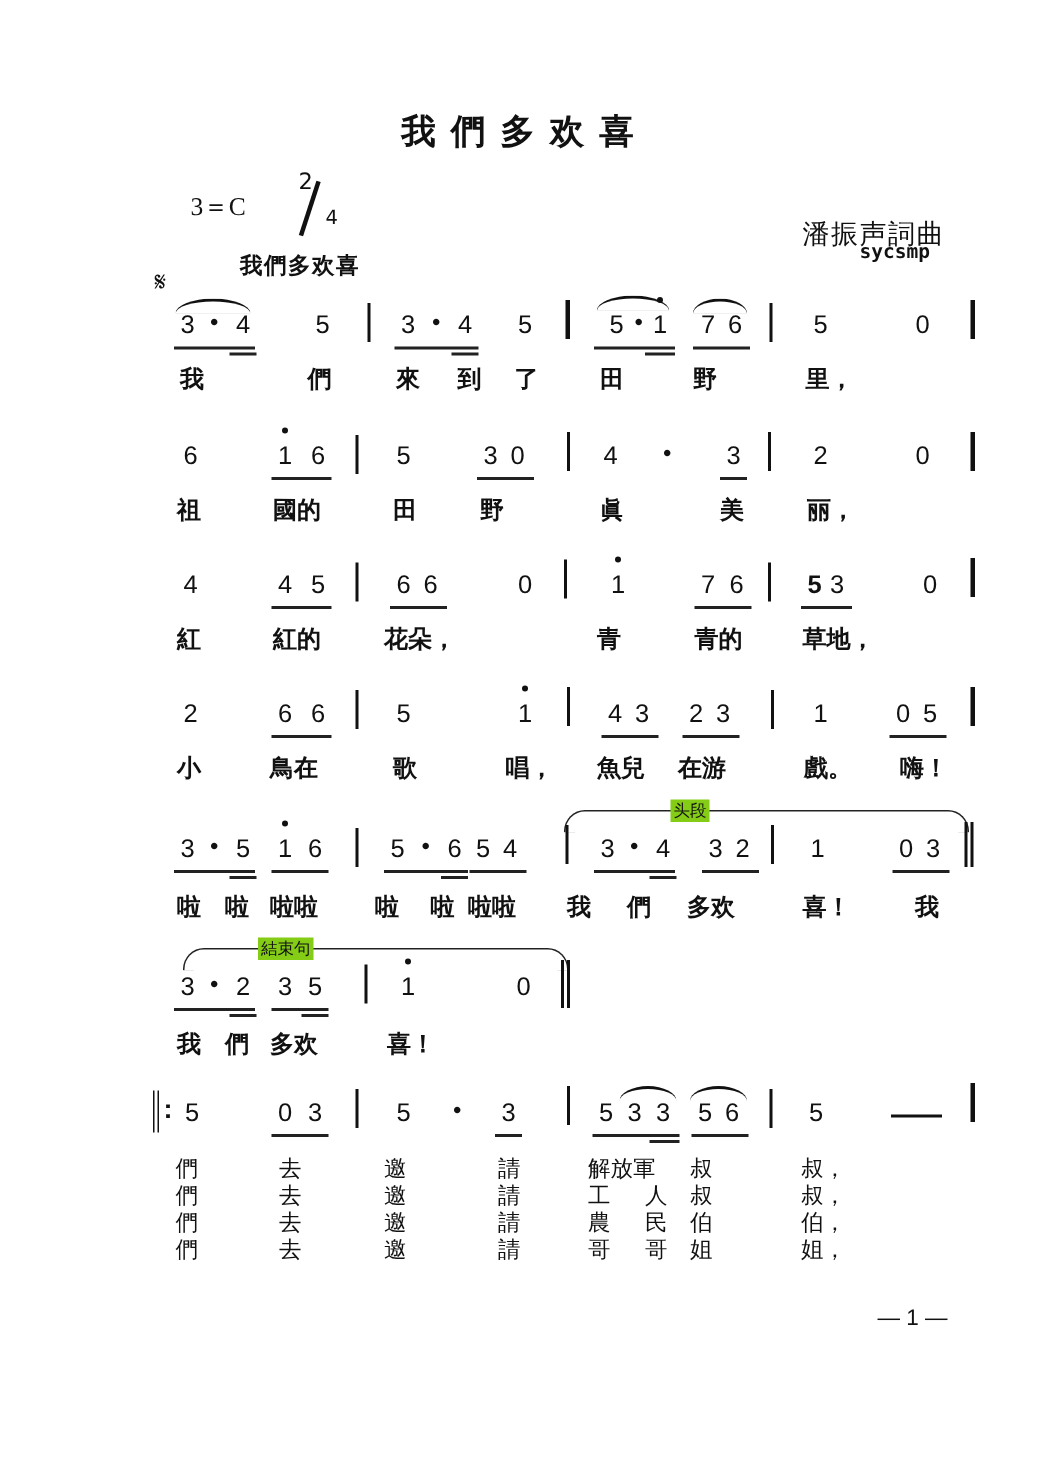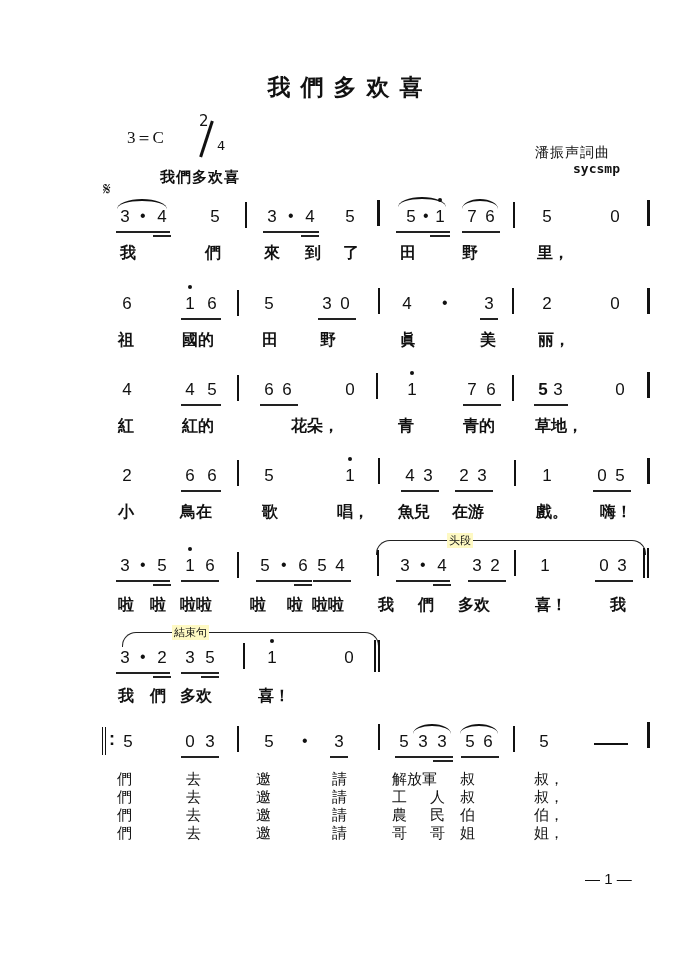--- a/index.html
+++ b/index.html
@@ -6,38 +6,38 @@
   body { width:700px; height:980px; position:relative; overflow:hidden; color:#111;
          font-family:"DejaVu Serif", serif; }
   .abs { position:absolute; }
   .title { left:0; width:700px; top:72px; text-align:center; font-family:"DejaVu Sans", sans-serif;
            font-weight:bold; font-size:23px; letter-spacing:10px; }
   .key { left:127px; top:126px; font-family:"Liberation Serif", serif; font-size:17px; }
   .ts { left:197px; top:112px; width:40px; height:50px; font-family:"DejaVu Sans", sans-serif; }
   .ts .num { position:absolute; left:2px; top:0; font-size:15px; }
   .ts .slash { position:absolute; left:8px; top:8px; width:3px; height:38px; background:#111; transform:rotate(18deg); }
   .ts .den { position:absolute; left:20px; top:26px; font-size:13px; }
-  .composer { left:535px; top:144px; font-family:Liberation Serif, serif; font-size:14px; letter-spacing:1px; }
+  .composer { left:535px; top:144px; font-family:Liberation Serif, serif; font-size:18px; letter-spacing:1px; }
   .scan { left:573px; top:161px; font-family:"DejaVu Sans Mono", monospace; font-size:13px; font-weight:bold; }
   .tempo { left:160px; top:168px; font-family:"DejaVu Sans", sans-serif; font-weight:bold; font-size:15px; letter-spacing:1px; }
   .segno { left:103px; top:178px; font-size:18px; }
 
   .n { position:absolute; font-family:"Liberation Sans", sans-serif; font-size:17px; width:14px; text-align:center; }
   .n .hd { position:absolute; left:5px; top:-9px; width:4px; height:4px; border-radius:50%; background:#111; }
   .dot { position:absolute; font-size:16px; font-family:"Liberation Sans", sans-serif; }
   .ul { position:absolute; height:1.5px; background:#222; }
   .bar { position:absolute; width:1.5px; height:26px; background:#111; }
   .bar.thick { width:3px; }
   .tie { position:absolute; border-top:2.5px solid #111; border-radius:50% 50% 0 0 / 100% 100% 0 0; height:8px; }
   .ly { position:absolute; font-family:"DejaVu Serif", serif; font-size:16px; white-space:nowrap; font-weight:bold; }
   .ly.thin { font-weight:normal; font-size:15px; }
   .dash { position:absolute; height:2px; background:#111; }
   .bracket { position:absolute; border-top:1px solid #222; border-right:1px solid #222; border-radius:0 14px 0 0; height:14px; }
   .bracket.l { border-left:1px solid #222; border-radius:14px 14px 0 0; }
-  .blabel { position:absolute; background:#fef9c3; font-family:Liberation Serif, serif; font-size:11px; padding:0 2px; }
+  .blabel { position:absolute; background:#84cc16; font-family:Liberation Serif, serif; font-size:11px; padding:0 2px; }
   .rep { position:absolute; font-size:18px; font-weight:bold; font-family:"Liberation Sans", sans-serif; }
   .pagenum { left:585px; top:870px; font-family:"Liberation Sans", sans-serif; font-size:15px; }
 </style>
 </head>
 <body>
 
 <div>
   <div class="abs title">我們多欢喜</div>
   <div class="abs key">3＝C</div>
   <div class="abs ts">
@@ -137,21 +137,21 @@
     <div class="ul" style="left:463px;top:404px;width:38px;"></div>
     <div class="bar" style="left:512px;top:375px;"></div>
     <span class="n" style="left:536px;top:380px;font-weight:bold;">5</span>
     <span class="n" style="left:551px;top:380px;">3</span>
     <div class="ul" style="left:534px;top:404px;width:34px;"></div>
     <span class="n" style="left:613px;top:380px;">0</span>
     <div class="bar thick" style="left:647px;top:372px;"></div>
 
     <span class="ly" style="left:118px;top:416px;">紅</span>
     <span class="ly" style="left:182px;top:416px;">紅的</span>
-    <span class="ly" style="left:256px;top:416px;margin-left:35px;">花朵，</span>
+    <span class="ly" style="left:256px;top:416px;">花朵，</span>
     <span class="ly" style="left:398px;top:416px;">青</span>
     <span class="ly" style="left:463px;top:416px;">青的</span>
     <span class="ly" style="left:535px;top:416px;">草地，</span>
   </div>
 
   <div>
     <span class="n" style="left:120px;top:466px;">2</span>
     <span class="n" style="left:183px;top:466px;">6</span>
     <span class="n" style="left:205px;top:466px;">6</span>
     <div class="ul" style="left:181px;top:490px;width:40px;"></div>

